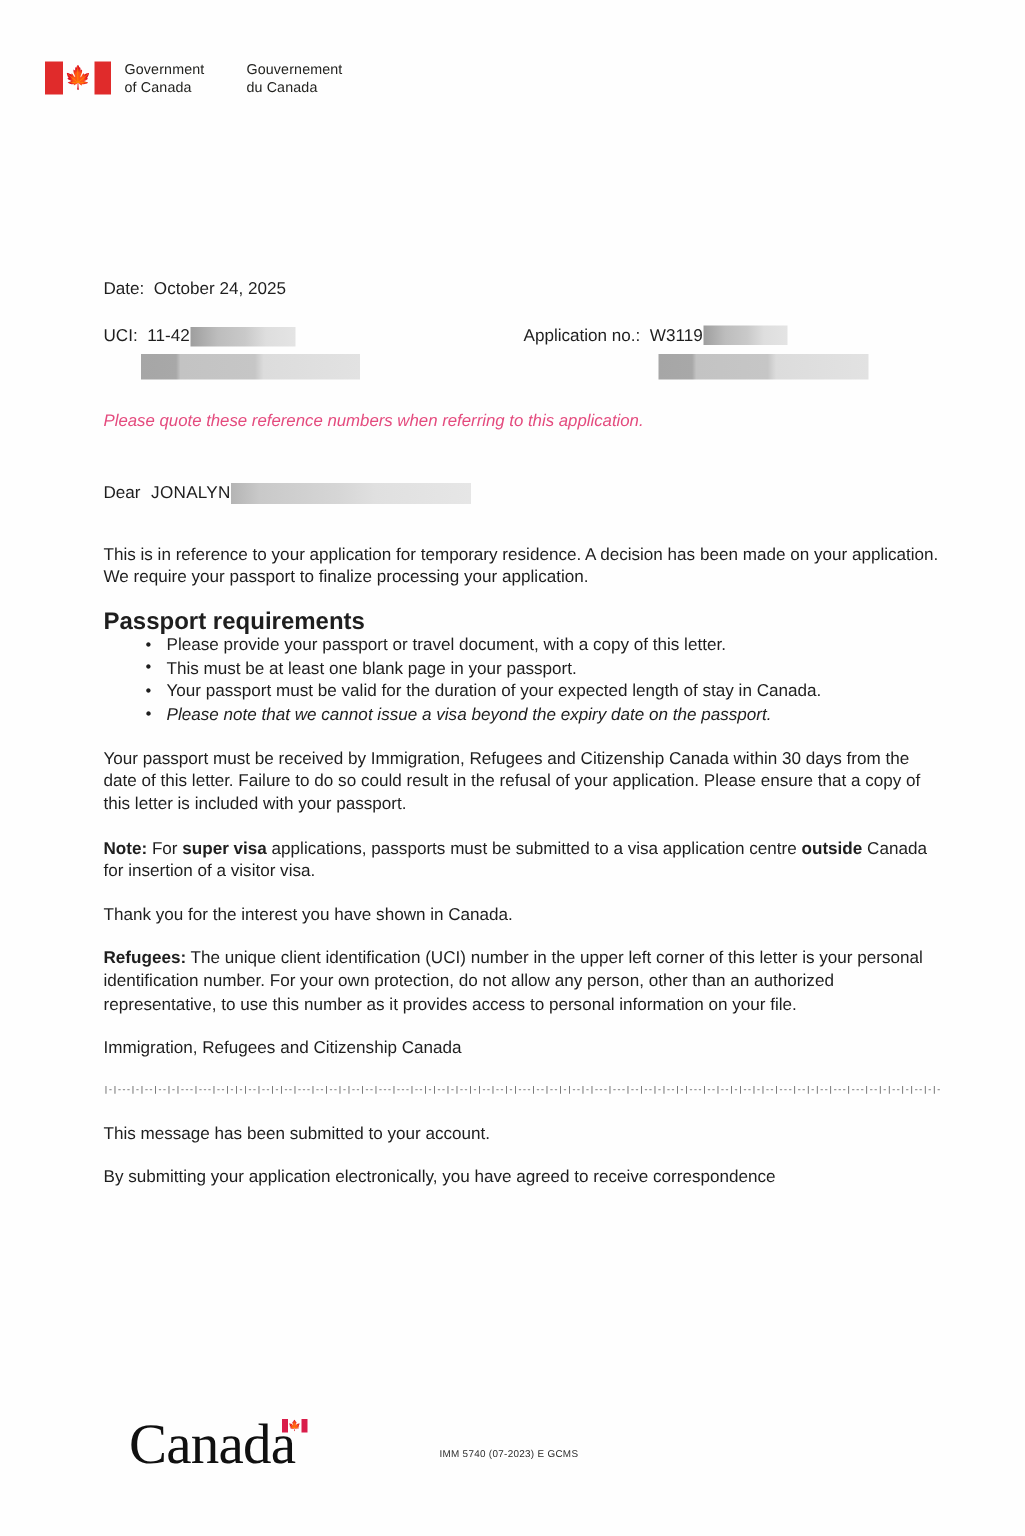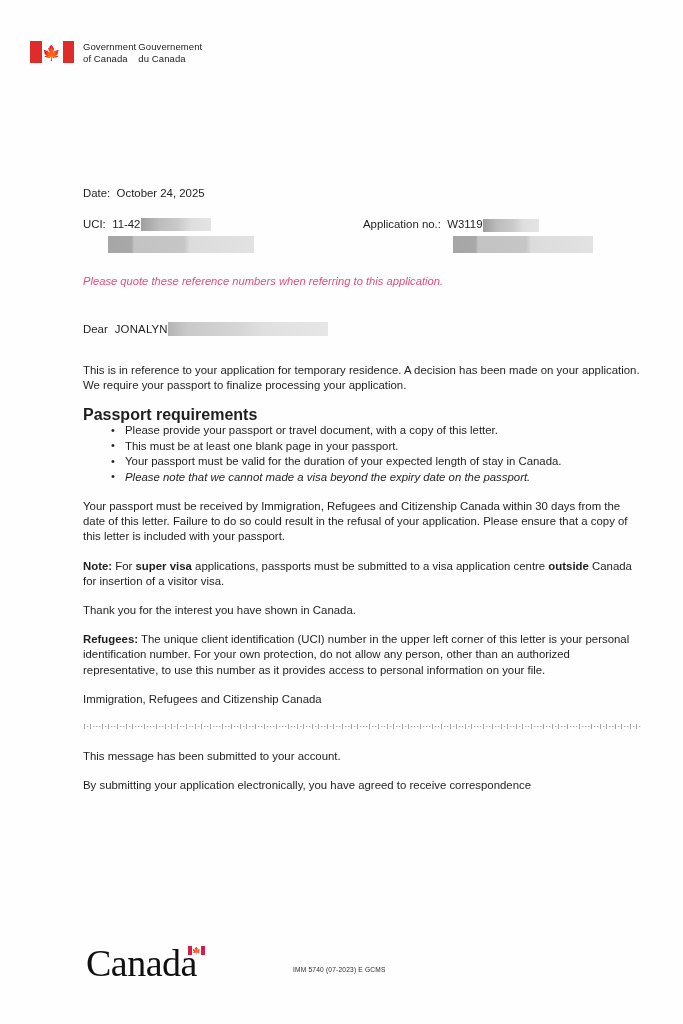--- a/index.html
+++ b/index.html
@@ -54,48 +54,48 @@
     position: absolute;
     left: 50%;
     top: 50%;
     transform: translate(-50%, -50%);
     font-size: 15px;
     line-height: 15px;
     color: #e02b2b;
   }
   .gov-words {
     display: flex;
-    gap: 2px;
+    gap: 28px;
     font-size: 9.5px;
     line-height: 11.5px;
     color: #22221f;
     letter-spacing: 0.1px;
     padding-top: 1px;
   }
   .gov-words span { display: block; white-space: nowrap; }
 
   
   .letter {
     position: absolute;
-    left: 83px;
+    left: 69px;
     top: 186px;
     width: 558px;
     font-size: 11.4px;
     line-height: 15.2px;
     color: #1e1e1e;
   }
 
   .row-date { margin-bottom: 16px; white-space: nowrap; }
 
   .row-refs {
     display: flex;
     margin-bottom: 4px;
   }
   .ref-left { width: 280px; display: flex; align-items: center; }
-  .ref-right { flex: 1; display: flex; align-items: flex-end; }
+  .ref-right { flex: 1; display: flex; align-items: flex-start; }
 
   .redact {
     display: inline-block;
     height: 13px;
     vertical-align: middle;
     background: linear-gradient(90deg, #9e9e9e 0%, #bdbdbd 26%, #c9c9c9 52%, #dedede 72%, #e4e4e4 100%);
   }
   .redact.r-uci   { width: 70px; margin-left: 1px; }
   .redact.r-app   { width: 56px; margin-left: 1px; }
   .redact.r-name  { width: 160px; height: 14px; margin-left: 0px;
@@ -294,21 +294,21 @@
     </div>
 
     <p class="para">This is in reference to your application for temporary residence. A decision has been made on your application. We require your passport to finalize processing your application.</p>
 
     <h2 class="subhead">Passport requirements</h2>
 
     <ul class="reqs">
       <li>Please provide your passport or travel document, with a copy of this letter.</li>
       <li>This must be at least one blank page in your passport.</li>
       <li>Your passport must be valid for the duration of your expected length of stay in Canada.</li>
-      <li class="ital">Please note that we cannot made a visa beyond the expiry date on the passport.</li>
+      <li class="ital">Please note that we cannot issue a visa beyond the expiry date on the passport.</li>
     </ul>
 
     <p class="para">Your passport must be received by Immigration, Refugees and Citizenship Canada within 30 days from the date of this letter. Failure to do so could result in the refusal of your application. Please ensure that a copy of this letter is included with your passport.</p>
 
     <p class="para"><b>Note:</b><span> For </span><b>super visa</b><span> applications, passports must be submitted to a visa application centre </span><b>outside</b><span> Canada for insertion of a visitor visa.</span></p>
 
 
     <p class="para">Thank you for the interest you have shown in Canada.</p>
 
     <p class="para"><b>Refugees:</b><span>  The unique client identification (UCI) number in the upper left corner of this letter is your personal identification number. For your own protection, do not allow any person, other than an authorized representative, to use this number as it provides access to personal information on your file.</span></p>

